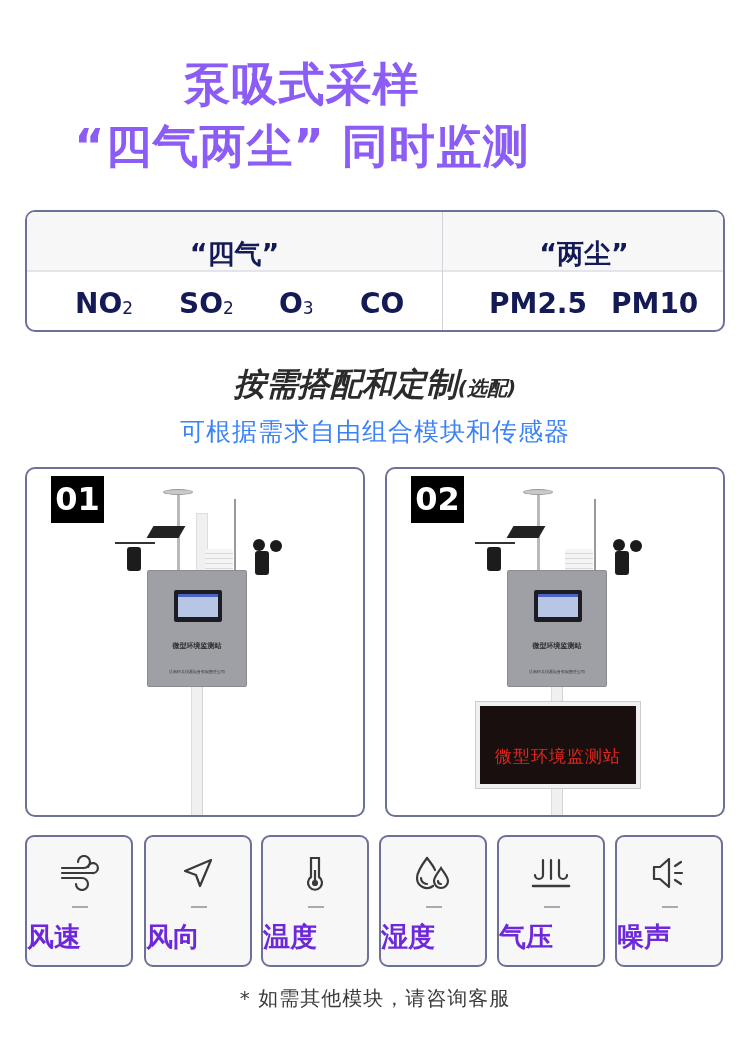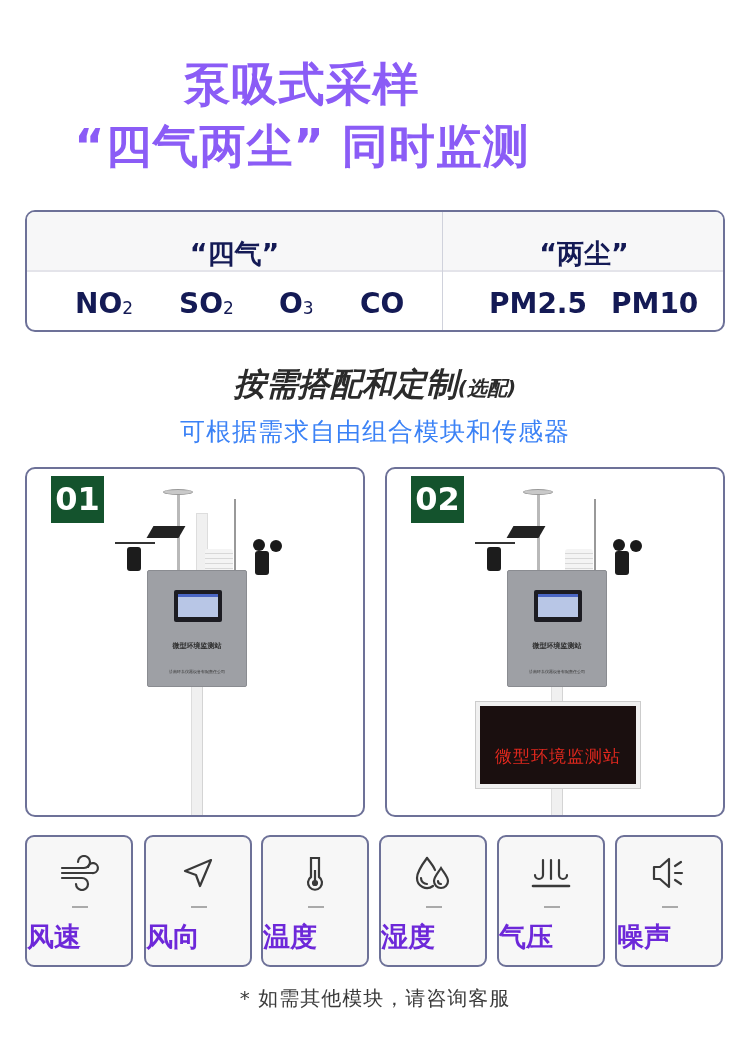--- a/index.html
+++ b/index.html
@@ -21,21 +21,21 @@
   .gas-table .item sub { font-size: 17px; vertical-align: baseline; position: relative; top: 1px; font-weight: normal; }
 
   .sec-title { position: absolute; left: 0; width: 750px; top: 362px; text-align: center; font-size: 32px; line-height: 44px; font-weight: bold; color: #2b2b2b; font-style: italic; }
   .sec-title small { font-size: 20px; }
   .sec-sub { position: absolute; left: 0; width: 750px; top: 414px; text-align: center; font-size: 25px; line-height: 36px; color: #3b82f6; letter-spacing: 1px; }
 
   
   .card { position: absolute; top: 467px; width: 340px; height: 350px; border: 2px solid #6d7198; border-radius: 10px; background: #fff; overflow: hidden; }
   .card.c1 { left: 25px; }
   .card.c2 { left: 385px; }
-  .badge { position: absolute; left: 24px; top: 7px; width: 53px; height: 47px; background: #14532d; color: #fff; font-size: 32px; font-weight: bold; line-height: 47px; text-align: center; }
+  .badge { position: absolute; left: 24px; top: 7px; width: 53px; height: 47px; background: #000000; color: #fff; font-size: 32px; font-weight: bold; line-height: 47px; text-align: center; }
 
   .station { position: absolute; left: 0; top: 0; width: 340px; height: 350px; }
   .pole { position: absolute; left: 164px; width: 12px; background: #f0f0f0; border-left: 1px solid #ddd; border-right: 1px solid #d4d4d4; }
   .box { position: absolute; left: 120px; top: 101px; width: 100px; height: 117px; background: #9ea0a5; border: 1px solid #8a8c91; border-radius: 2px; }
   .box .screen { position: absolute; left: 26px; top: 19px; width: 48px; height: 32px; background: #1c1c22; border-radius: 2px; }
   .box .screen i { position: absolute; left: 4px; top: 4px; width: 40px; height: 23px; background: #b8c6e6; display: block; }
   .box .screen i::before { content: ""; position: absolute; left: 0; top: 0; width: 100%; height: 3px; background: #4a66c4; }
   .box .lbl { position: absolute; left: 0; top: 70px; width: 100%; text-align: center; font-size: 7px; color: #2a2a2a; font-weight: bold; }
   .box .co { position: absolute; left: 0; top: 98px; width: 100%; text-align: center; font-size: 4px; color: #333; }
   .mast { position: absolute; background: #b9b9b9; }

